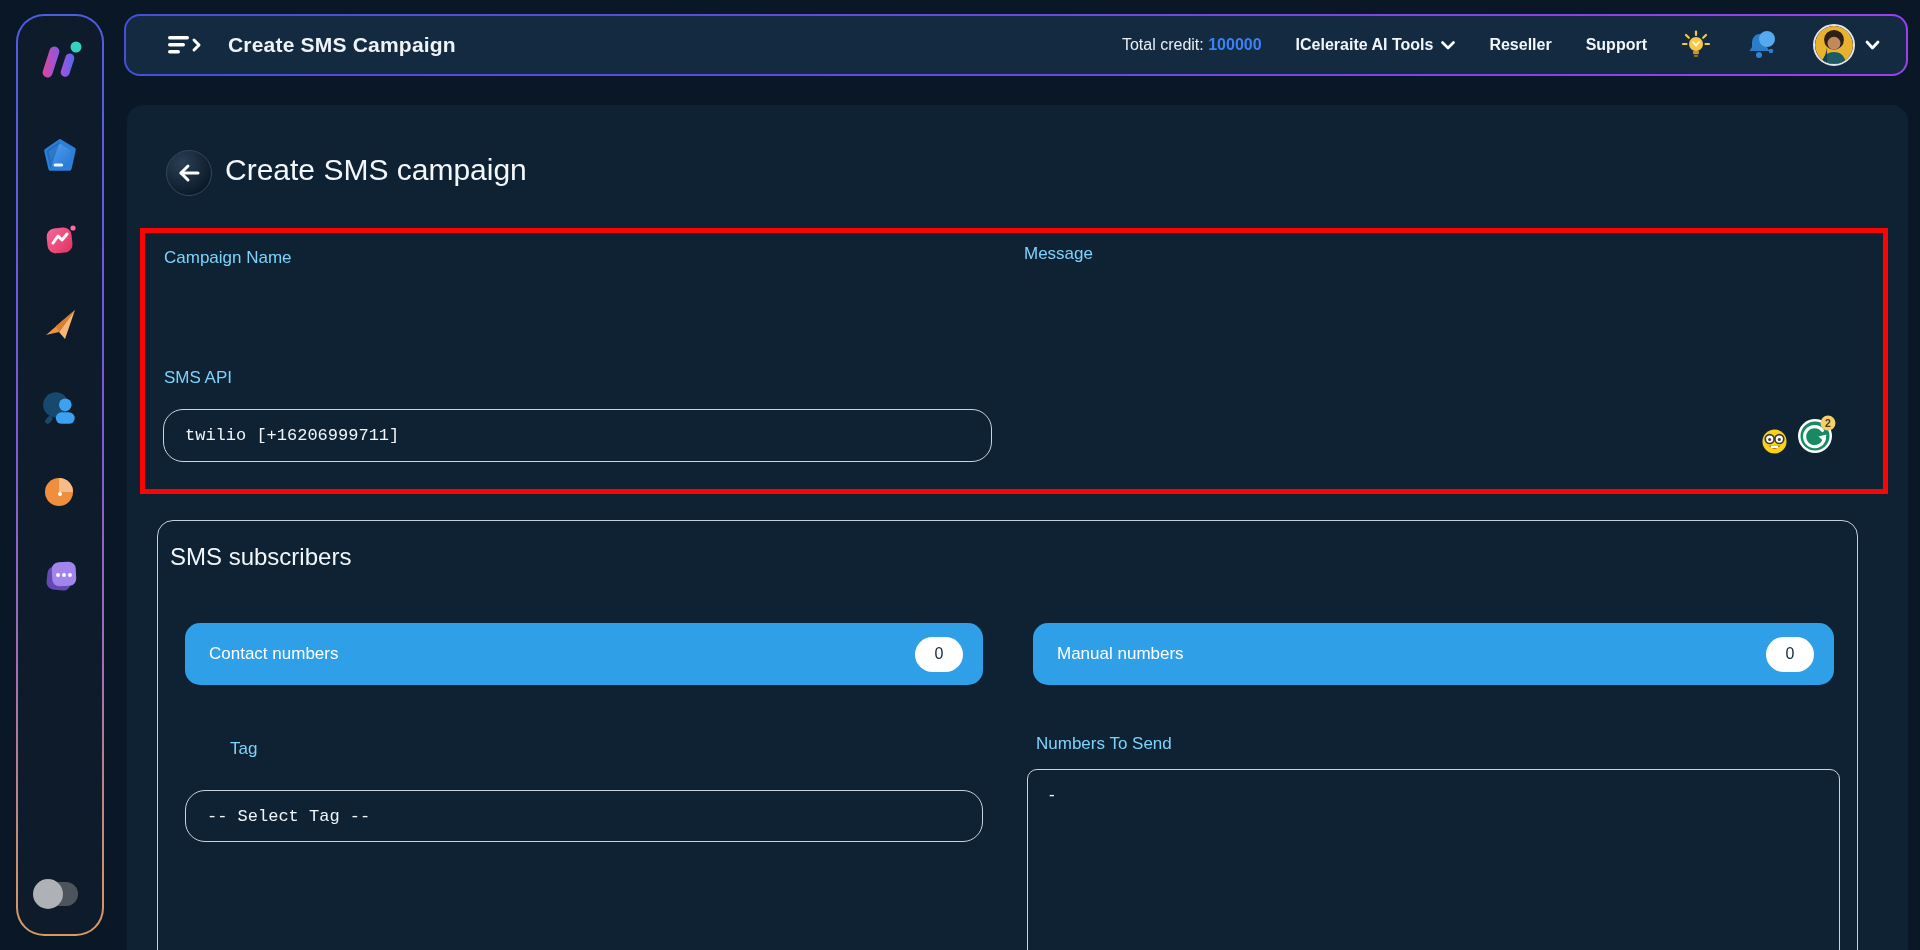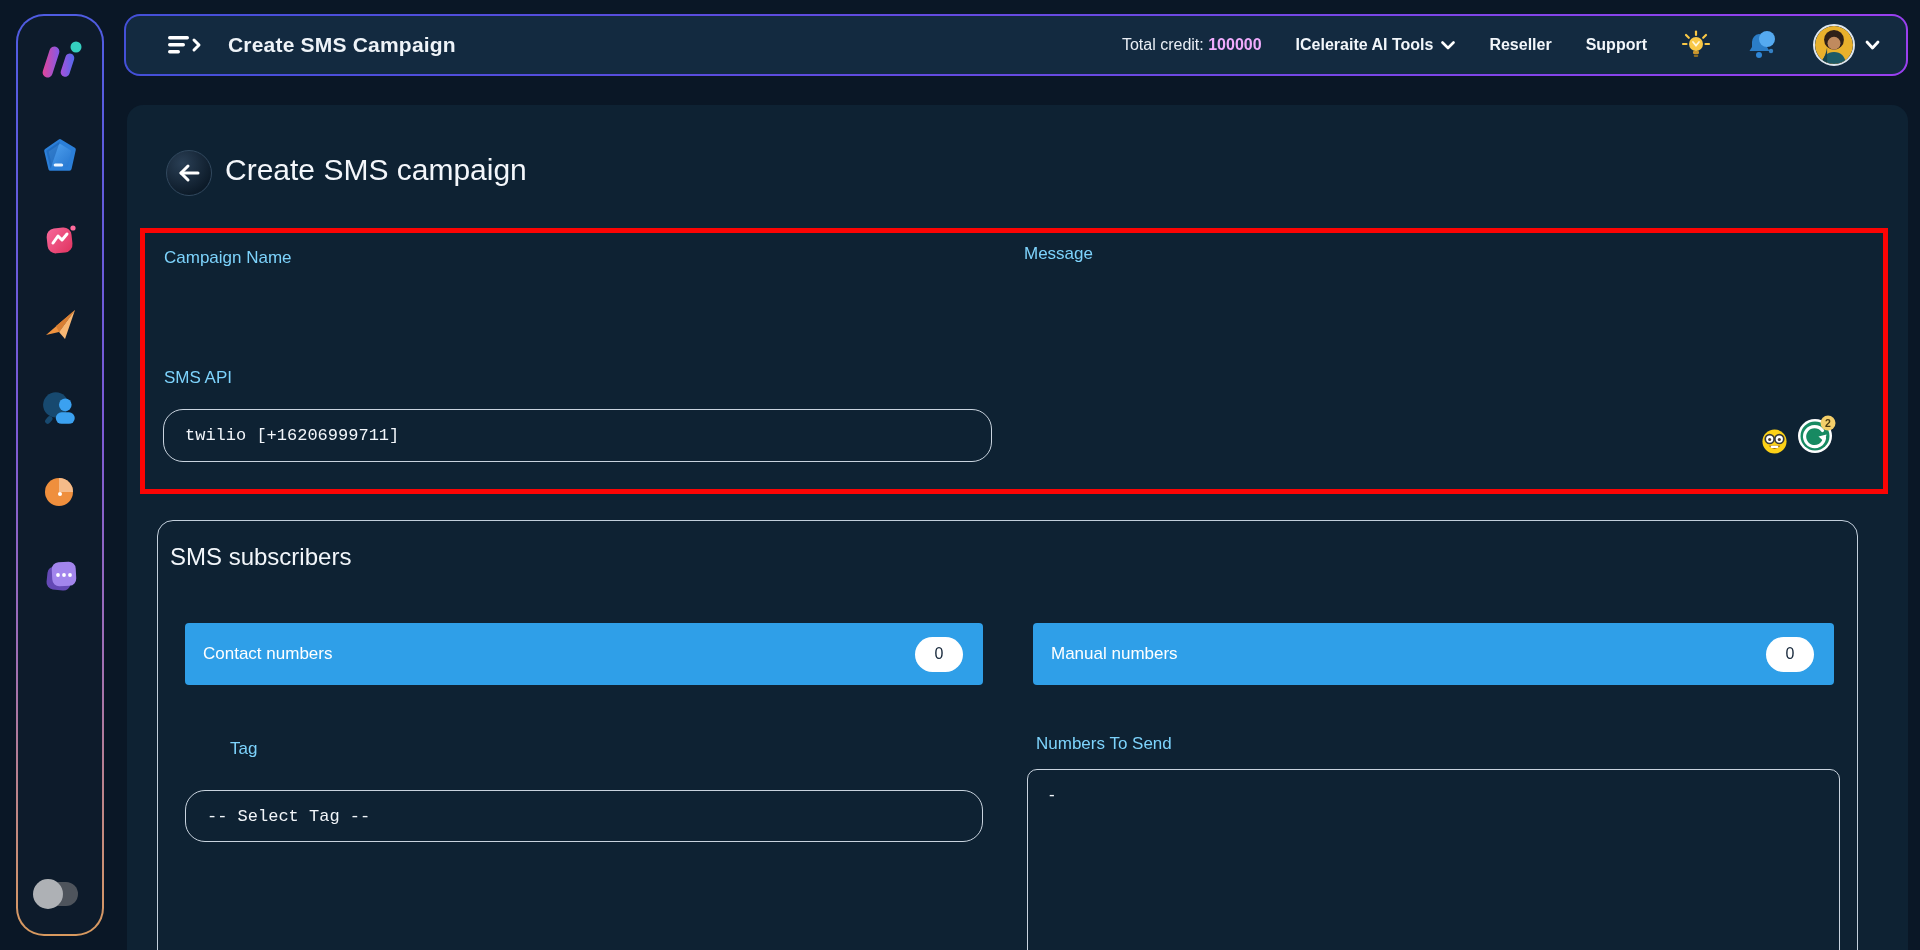--- a/index.html
+++ b/index.html
@@ -41,21 +41,21 @@
     background:linear-gradient(90deg,#4450d8 0%,#6a4ae2 55%,#9a40f0 100%);
   }
   .topbar-inner {
     width:100%; height:100%; border-radius:14px; background:#132a40;
     display:flex; align-items:center; padding:0 26px 0 40px;
   }
   .menu-toggle { display:flex; align-items:center; cursor:pointer; }
   .topbar-title { font-size:21px; font-weight:bold; margin-left:22px; letter-spacing:0.2px; }
   .topbar-right { margin-left:auto; display:flex; align-items:center; gap:34px; }
   .credit { font-size:16px; color:#e9eef5; white-space:nowrap; }
-  .credit b { color:#f0abfc; }
+  .credit b { color:#3b82f6; }
   .nav-link { font-size:16px; font-weight:bold; color:#f2f6fa; cursor:pointer; display:flex; align-items:center; gap:8px; white-space:nowrap; }
   .icon-btn { cursor:pointer; display:flex; align-items:center; }
   .avatar-wrap { display:flex; align-items:center; gap:10px; cursor:pointer; }
   .avatar { width:42px; height:42px; border-radius:50%; overflow:hidden; border:2px solid #dfe6ee; }
 
   
   .main-panel {
     position:absolute; left:127px; top:105px; width:1781px; height:870px;
     background:#0e2233; border-radius:16px;
   }
@@ -82,23 +82,23 @@
 
   .msg-icons { position:absolute; left:1634px; top:310px; display:flex; align-items:flex-end; gap:8px; }
 
   
   .subs-card {
     position:absolute; left:30px; top:415px; width:1701px; height:480px;
     border:1px solid #c2cfdc; border-radius:16px;
   }
   .subs-heading { position:absolute; left:12px; top:22px; font-size:24px; font-weight:400; color:#f2f6fa; }
   .blue-btn {
-    position:absolute; top:102px; height:62px; background:#2f9fe8; border-radius:4px;
+    position:absolute; top:102px; height:62px; background:#2f9fe8; border-radius:15px;
     display:flex; align-items:center; justify-content:space-between;
-    padding:0 20px 0 18px; color:#ffffff; font-size:17px; cursor:pointer;
+    padding:0 20px 0 24px; color:#ffffff; font-size:17px; cursor:pointer;
   }
   .count-badge {
     background:#ffffff; color:#16273a; min-width:48px; height:35px; border-radius:18px;
     display:flex; align-items:center; justify-content:center; font-size:16px;
   }
 </style>
 </head>
 <body>
 
 <div class="sidebar">

